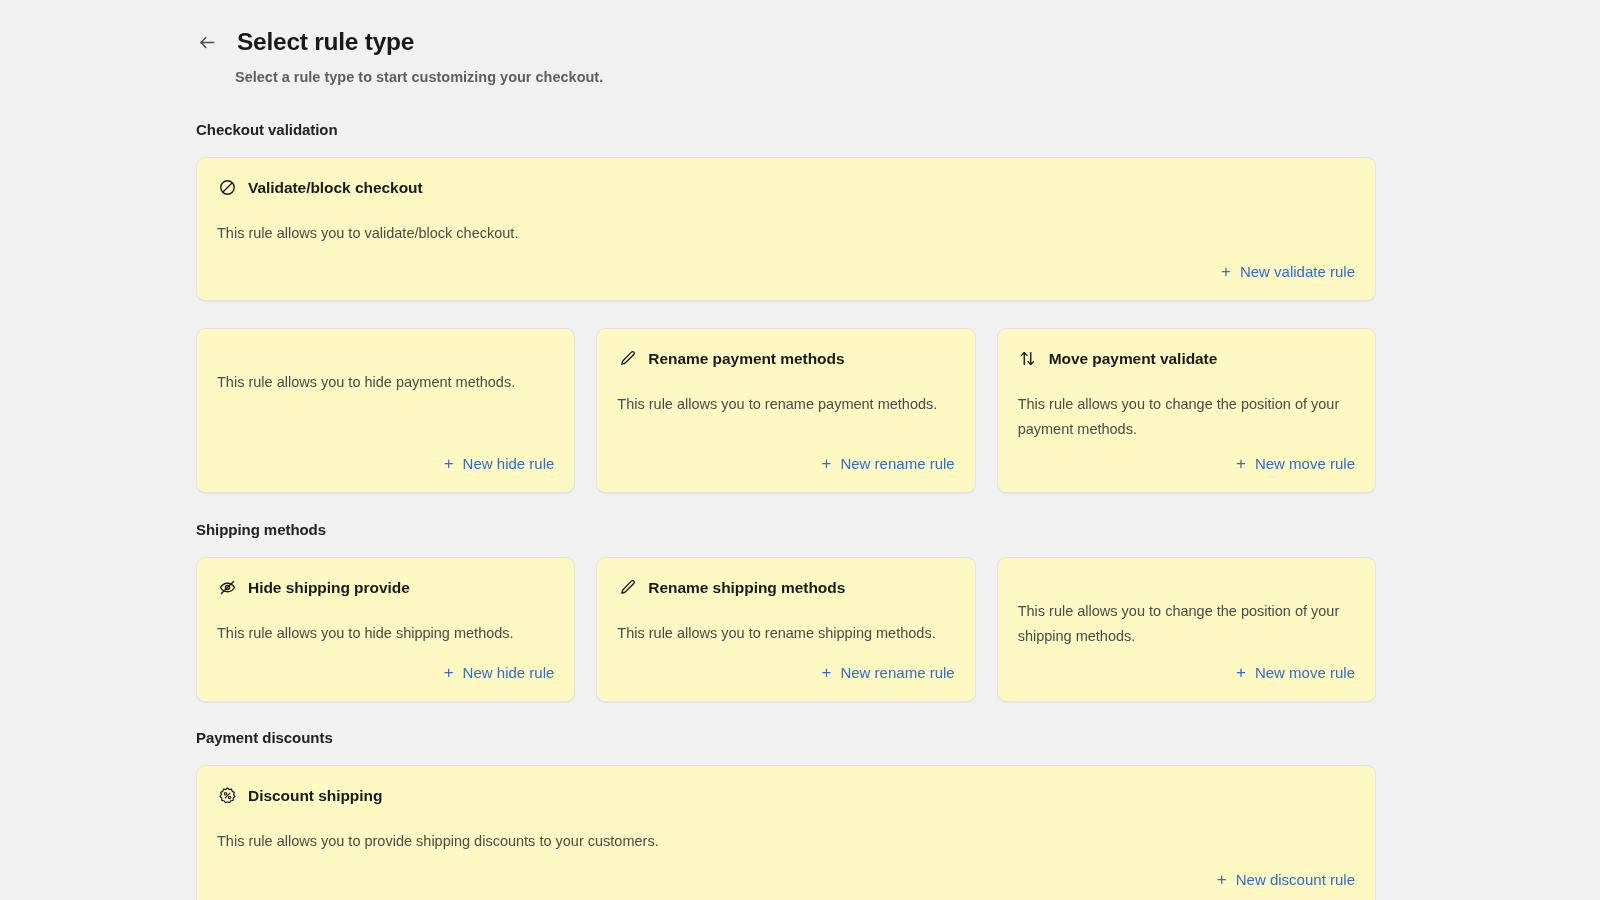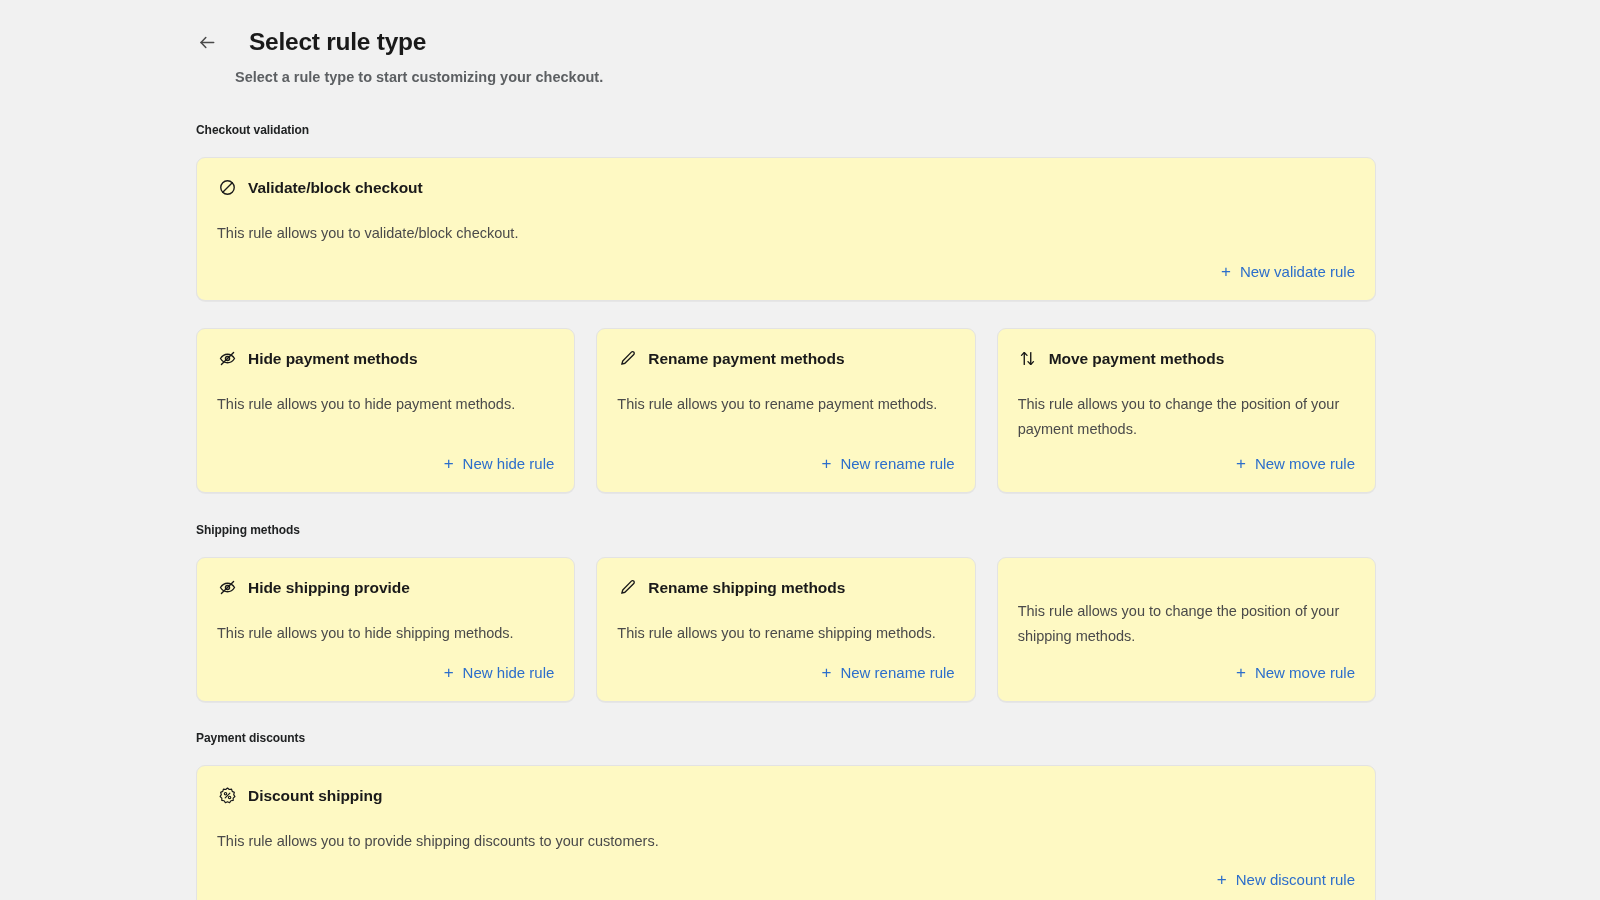--- a/index.html
+++ b/index.html
@@ -27,21 +27,21 @@
     width: 1180px;
   }
 
   
   .header {
     padding-top: 27px;
   }
   .header-row {
     display: flex;
     align-items: flex-end;
-    gap: 12px;
+    gap: 0px;
   }
   .back-btn {
     width: 34px;
     height: 30px;
     display: flex;
     align-items: center;
     justify-content: flex-start;
     background: transparent;
     border: none;
     cursor: pointer;
@@ -64,21 +64,21 @@
     color: #5c5f62;
     line-height: 20px;
     margin-top: 10px;
     margin-left: 39px;
     font-weight: 700;
   }
 
   
   .section { margin-top: 0; }
   .section-title {
-    font-size: 12px;
+    font-size: 15px;
     font-weight: 700;
     color: #202223;
     line-height: 20px;
     letter-spacing: -0.05px;
   }
 
   .sec-validation   { margin-top: 33px; }
   .sec-payment      { margin-top: 27px; }
   .sec-shipping     { margin-top: 27px; }
   .sec-discounts    { margin-top: 26px; }
@@ -210,30 +210,20 @@
                   <span class="plus">+</span>
                   <span>New validate rule</span>
                 </button>
               </div>
             </div>
           </div>
         </div>
         <div class="section sec-payment">
           <div class="cards-row three">
             <div class="card third">
-              <div class="card-head">
-                <span class="card-icon">
-                  <svg xmlns="http://www.w3.org/2000/svg" width="19" height="19" viewBox="0 0 20 20" fill="none" stroke="#1a1a1a" stroke-width="1.45" stroke-linecap="round" stroke-linejoin="round">
-                <path d="M2.6 10c1.9-3 4.5-4.5 7.4-4.5S15.5 7 17.4 10c-1.9 3-4.5 4.5-7.4 4.5S4.5 13 2.6 10z"></path>
-                <circle cx="10" cy="10" r="2.15"></circle>
-                <line x1="3.6" y1="16.4" x2="16.4" y2="3.6"></line>
-              </svg>
-                </span>
-                <span class="card-title">Hide payment methods</span>
-              </div>
               <div class="card-desc">This rule allows you to hide payment methods.</div>
               <div class="card-foot">
                 <button class="new-link">
                   <span class="plus">+</span>
                   <span>New hide rule</span>
                 </button>
               </div>
             </div>
             <div class="card third">
               <div class="card-head">
@@ -255,21 +245,21 @@
             <div class="card third">
               <div class="card-head">
                 <span class="card-icon">
                   <svg xmlns="http://www.w3.org/2000/svg" width="19" height="19" viewBox="0 0 20 20" fill="none" stroke="#1a1a1a" stroke-width="1.45" stroke-linecap="round" stroke-linejoin="round">
                 <line x1="6.6" y1="16.2" x2="6.6" y2="3.9"></line>
                 <polyline points="3.7,6.7 6.6,3.8 9.5,6.7"></polyline>
                 <line x1="13.4" y1="3.8" x2="13.4" y2="16.1"></line>
                 <polyline points="10.5,13.3 13.4,16.2 16.3,13.3"></polyline>
               </svg>
                 </span>
-                <span class="card-title">Move payment methods</span>
+                <span class="card-title">Move payment validate</span>
               </div>
               <div class="card-desc">This rule allows you to change the position of your payment methods.</div>
               <div class="card-foot">
                 <button class="new-link">
                   <span class="plus">+</span>
                   <span>New move rule</span>
                 </button>
               </div>
             </div>
           </div>

